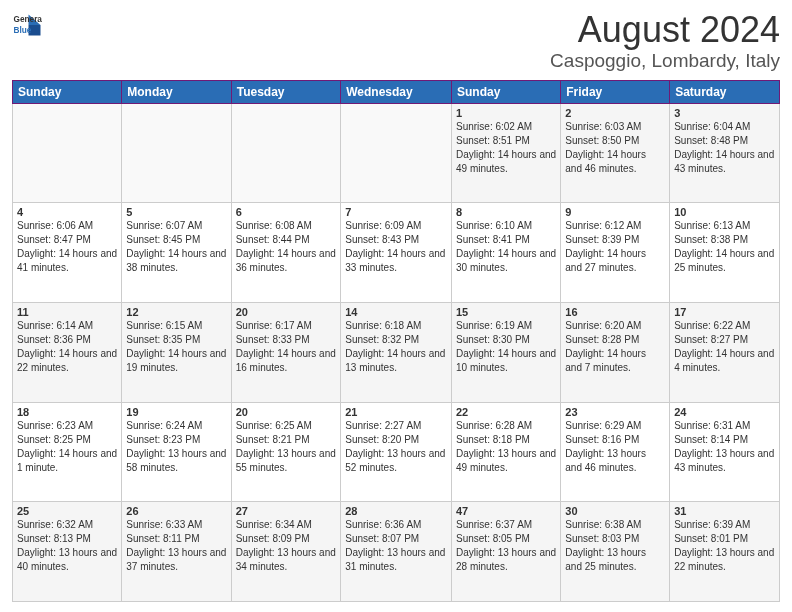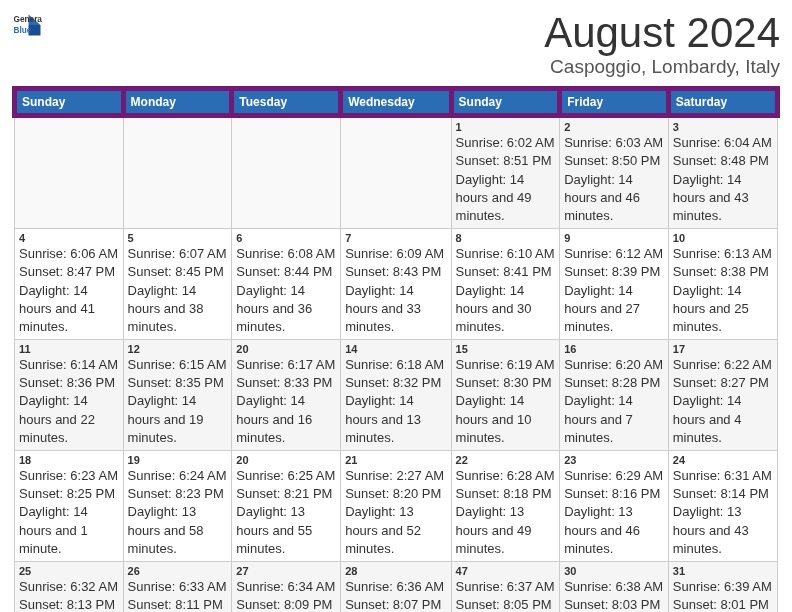--- a/index.html
+++ b/index.html
@@ -29,42 +29,42 @@
       gap: 4px;
     }
     .logo-icon {
       width: 30px;
       height: 30px;
     }
     .title-block {
       text-align: right;
     }
     .title-month {
-      font-size: 42px;
+      font-size: 36px;
       font-weight: normal;
       color: #333;
       line-height: 1.1;
     }
     .title-location {
       font-size: 19px;
       color: #555;
     }
     .calendar {
       width: 100%;
       border-collapse: collapse;
       flex: 1;
     }
     .calendar th {
       background: #2a6db5;
       color: #fff;
       text-align: left;
       padding: 4px 5px;
       font-size: 12px;
       font-weight: bold;
-      border: 5px solid #701a75;
+      border: 1px solid #701a75;
     }
     .calendar td {
       border: 1px solid #ccc;
       vertical-align: top;
       padding: 3px 4px;
       width: 113px;
       font-size: 9.5px;
       color: #333;
       background: #fff;
     }
@@ -75,21 +75,21 @@
       background: #fff;
     }
     .day-number {
       font-size: 11px;
       font-weight: bold;
       color: #333;
       display: block;
       margin-bottom: 1px;
     }
     .day-info {
-      font-size: 13px;
+      font-size: 10px;
       color: #333;
       line-height: 1.4;
     }
     .empty-cell {
       background: #f9f9f9 !important;
     }
   </style>
 </head>
 <body>
 

